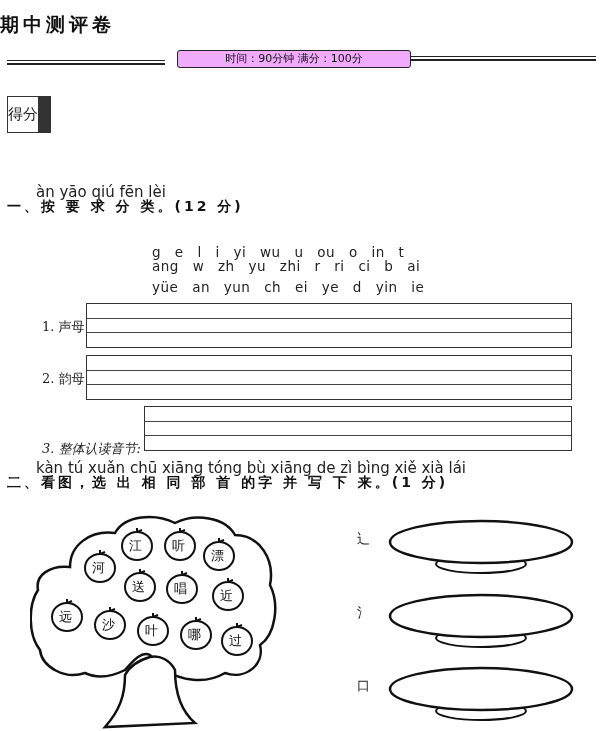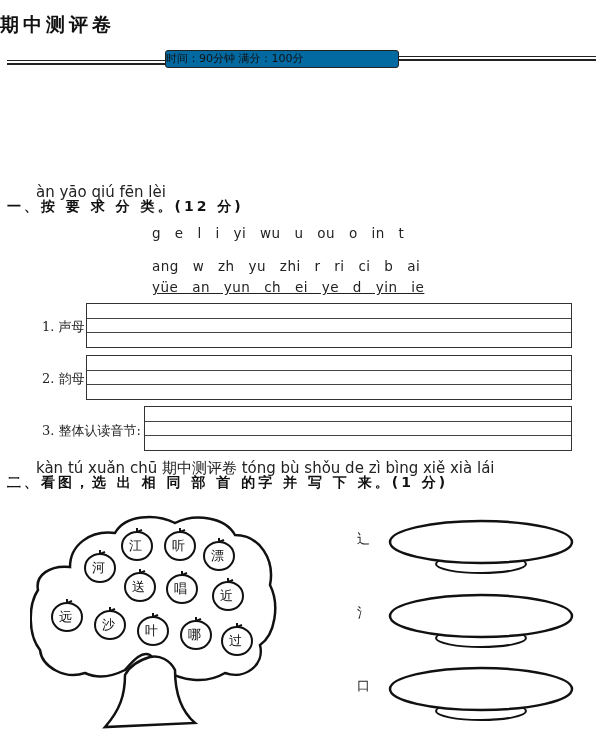--- a/index.html
+++ b/index.html
@@ -3,22 +3,22 @@
 <meta charset="utf-8">
 <style>
   html, body { margin:0; padding:0; background:#fff; }
   body { width:603px; height:731px; position:relative; overflow:hidden; color:#111;
          font-family:"DejaVu Sans", sans-serif; }
   .abs { position:absolute; }
   .title { left:0; width:603px; top:12px; text-align:left; font-size:19px; font-weight:bold; letter-spacing:4px; }
   .rule { height:0; border-top:1px solid #222; border-bottom:2px solid #222; }
   .rule-left { left:7px; top:60px; width:158px; height:2px; }
   .rule-right { left:397px; top:56px; width:199px; height:2px; }
-  .meta-box { left:165px; top:50px; width:232px; height:16px; border:1.5px solid #222; border-radius:3px;
-              font-size:11px; line-height:16px; text-align:left; background:#0369a1; }
+  .meta-box { left:177px; top:50px; width:232px; height:16px; border:1.5px solid #222; border-radius:3px;
+              font-size:11px; line-height:16px; text-align:center; background:#f0abfc; }
   table.score { position:absolute; left:7px; top:96px; border-collapse:collapse; font-family:"DejaVu Serif", serif; }
   table.score td { border:1px solid #333; height:33px; text-align:center; font-size:15px; padding:0; color:#222; }
   table.score tr:first-child td { height:35px; }
   .pinyin { font-size:15px; color:#222; }
   .heading { font-size:14px; font-weight:bold; letter-spacing:3px; }
   .letters { left:152px; font-size:13.5px; word-spacing:9px; color:#222; letter-spacing:0.5px; }
   .cat-label { font-family:"DejaVu Serif", serif; font-size:13px; color:#222; }
   .writebox { border:1px solid #333; background:#fff; }
   .writebox .line { position:absolute; left:0; right:0; height:0; border-top:1px solid #444; }
   .radical { font-family:"DejaVu Serif", serif; font-size:13px; color:#222; }
@@ -26,48 +26,63 @@
 </head>
 <body>
 
 <div class="abs title">期中测评卷</div>
 <div class="abs rule rule-left"></div>
 <div class="abs rule rule-right"></div>
 <div class="abs meta-box">时间：90分钟   满分：100分</div>
 
 <table class="score">
   <tbody>
+  <tr>
+    <td>得分</td>
+    <td></td>
+    <td></td>
+    <td></td>
+    <td></td>
+    <td></td>
+    <td></td>
+    <td></td>
+    <td></td>
+    <td></td>
+    <td></td>
+    <td></td>
+    <td></td>
+  </tr>
 </tbody>
   </table>
 
 <div class="abs pinyin" style="left:36px; top:183px;">àn yāo qiú fēn lèi</div>
 <div class="abs heading" style="left:7px; top:198px;text-align:right;">一、按 要 求 分 类。(12 分)</div>
-<div class="abs letters" style="top:225px;">g e l i yi wu u ou o in t</div>
+<div class="abs letters" style="top:244px;">g e l i yi wu u ou o in t</div>
 <div class="abs letters" style="top:258px;">ang w zh yu zhi r ri ci b ai</div>
-<div class="abs letters" style="top:279px;text-decoration:underline;">yüe an yun ch ei ye d yin ie</div>
+<div class="abs letters" style="top:279px;">yüe an yun ch ei ye d yin ie</div>
 
 <div class="abs cat-label" style="left:42px; top:318px;">1. 声母:</div>
 <div class="abs writebox" style="left:86px; top:303px; width:484px; height:43px;">
   <div class="line" style="top:14px"></div>
   <div class="line" style="top:28px"></div>
 </div>
 
 <div class="abs cat-label" style="left:42px; top:370px;">2. 韵母:</div>
 <div class="abs writebox" style="left:86px; top:355px; width:484px; height:43px;">
   <div class="line" style="top:14px"></div>
   <div class="line" style="top:28px"></div>
 </div>
 
-<div class="abs cat-label" style="left:42px; top:422px;">3. 整体认读音节:</div>
+<div class="abs cat-label" style="left:42px; top:440px;font-style:italic;">3. 整体认读音节:</div>
 <div class="abs writebox" style="left:144px; top:406px; width:426px; height:43px;">
   <div class="line" style="top:14px"></div>
   <div class="line" style="top:28px"></div>
 </div>
 
-<div class="abs pinyin" style="left:36px; top:459px;">kàn tú   xuǎn chū 期中测评卷 tóng bù shǒu de  zì  bìng xiě xià lái</div>
+<div class="abs pinyin" style="left:36px; top:459px;">kàn tú   xuǎn chū xiāng tóng bù xiāng de  zì  bìng xiě xià lái</div>
 <div class="abs heading" style="left:7px; top:474px;">二、看图，选 出  相  同 部 首 的字 并 写 下 来。(1 分)</div>
 
 <svg class="abs" style="left:30px; top:505px;" width="250" height="226" viewBox="0 0 250 226">
   <path d="M40,62 C40,40 60,25 85,28 C95,10 125,8 145,18 C165,8 195,12 205,30 C230,30 245,55 240,80 C250,100 245,130 230,140 C235,160 215,175 195,168 C175,180 150,175 135,165 L120,150 C110,145 100,160 95,165 C85,170 70,175 55,168 C35,175 12,162 10,145 C-2,130 -2,100 8,85 C5,70 20,60 40,62 Z" fill="none" stroke="#111" stroke-width="2.5"></path>
   <path d="M75,222 C90,205 95,190 95,170 C100,160 110,155 120,152 C130,150 140,155 145,165 C145,185 150,205 165,218 Z" fill="#fff" stroke="#111" stroke-width="2.5"></path>
 </svg>
 
 <div class="abs" style="left:0; top:0; width:603px; height:731px; pointer-events:none;">
   <div class="abs apple" style="left:120px; top:526px; pointer-events:auto;">
     <svg width="34" height="36" viewBox="0 0 34 36">

